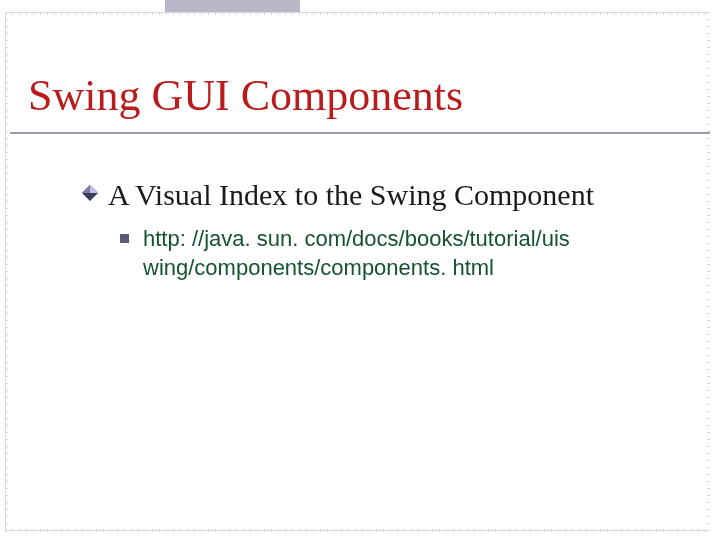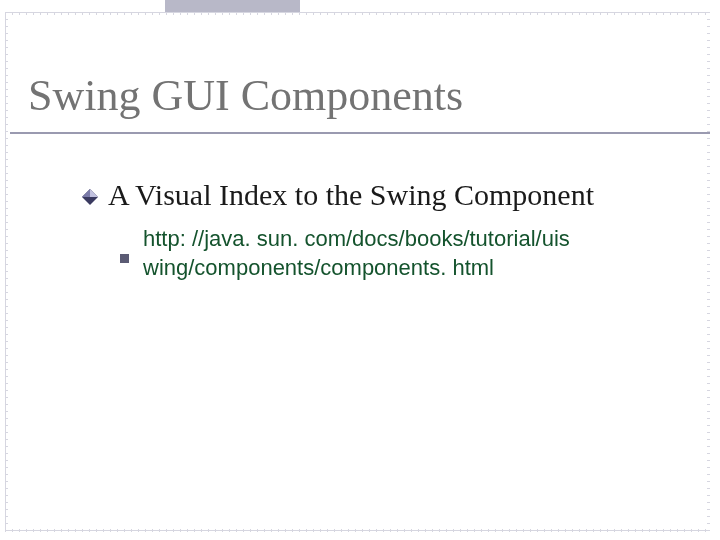--- a/index.html
+++ b/index.html
@@ -42,35 +42,35 @@
     mask-size: 100% 100%;
     mask-repeat: no-repeat;
     pointer-events: none;
   }
   .slide-title {
     position: absolute;
     top: 70px;
     left: 28px;
     font-family: "Times New Roman", Times, serif;
     font-size: 44px;
-    color: #737373;
+    color: #b91c1c;
     font-weight: normal;
   }
   .title-rule {
     position: absolute;
     top: 132px;
     left: 10px;
     width: 700px;
     height: 0;
     border-top: 2px solid #9a9ab0;
   }
   .bullet-row {
     position: absolute;
     display: flex;
-    align-items: center;
+    align-items: flex-start;
   }
   .bullet-row.level1 {
     top: 176px;
     left: 82px;
   }
   .bullet-icon {
     flex: 0 0 auto;
     margin-top: 9px;
     margin-right: 10px;
   }

